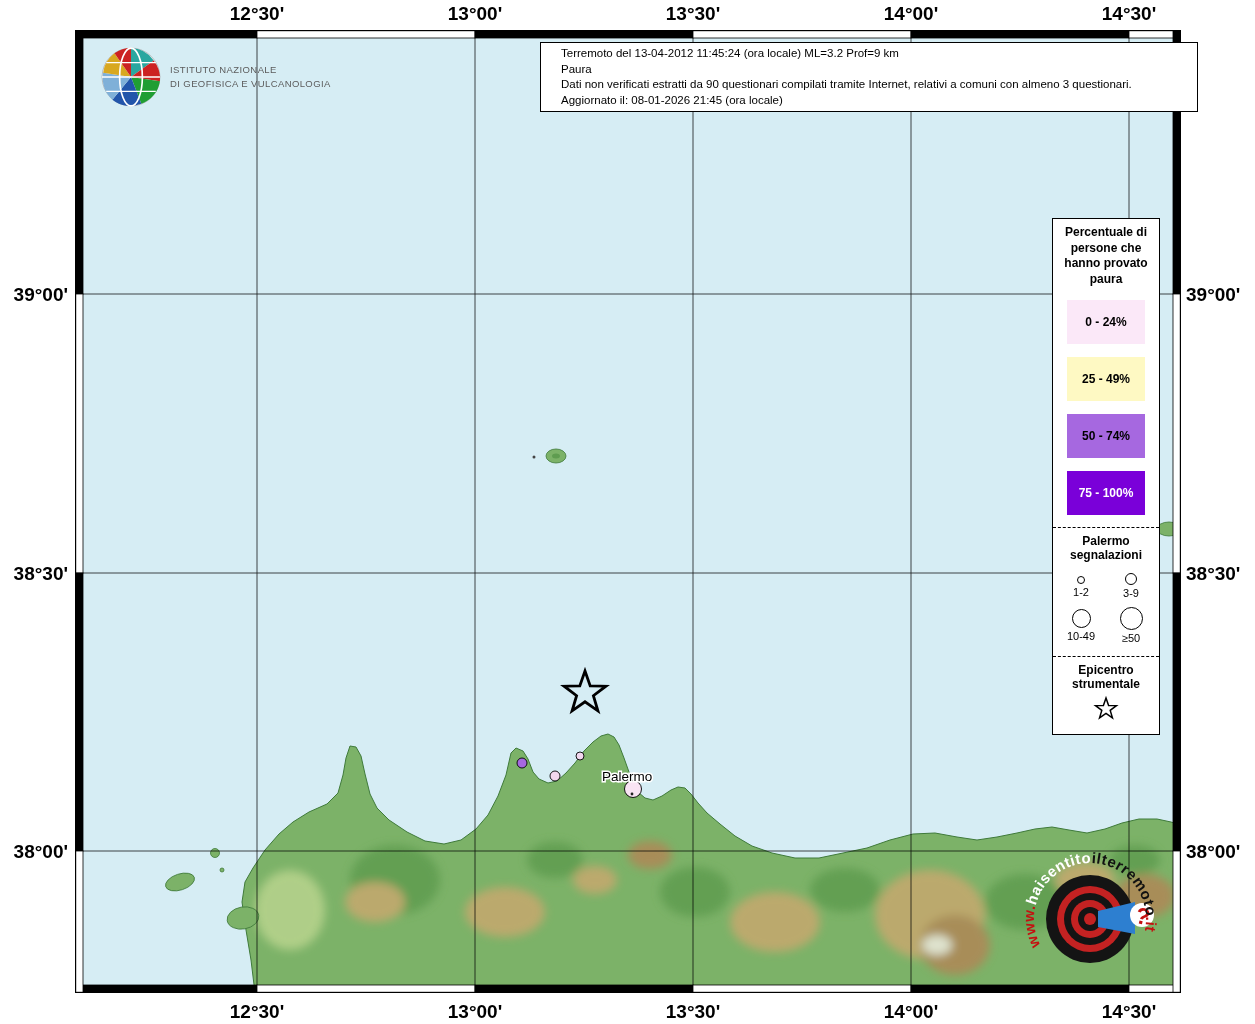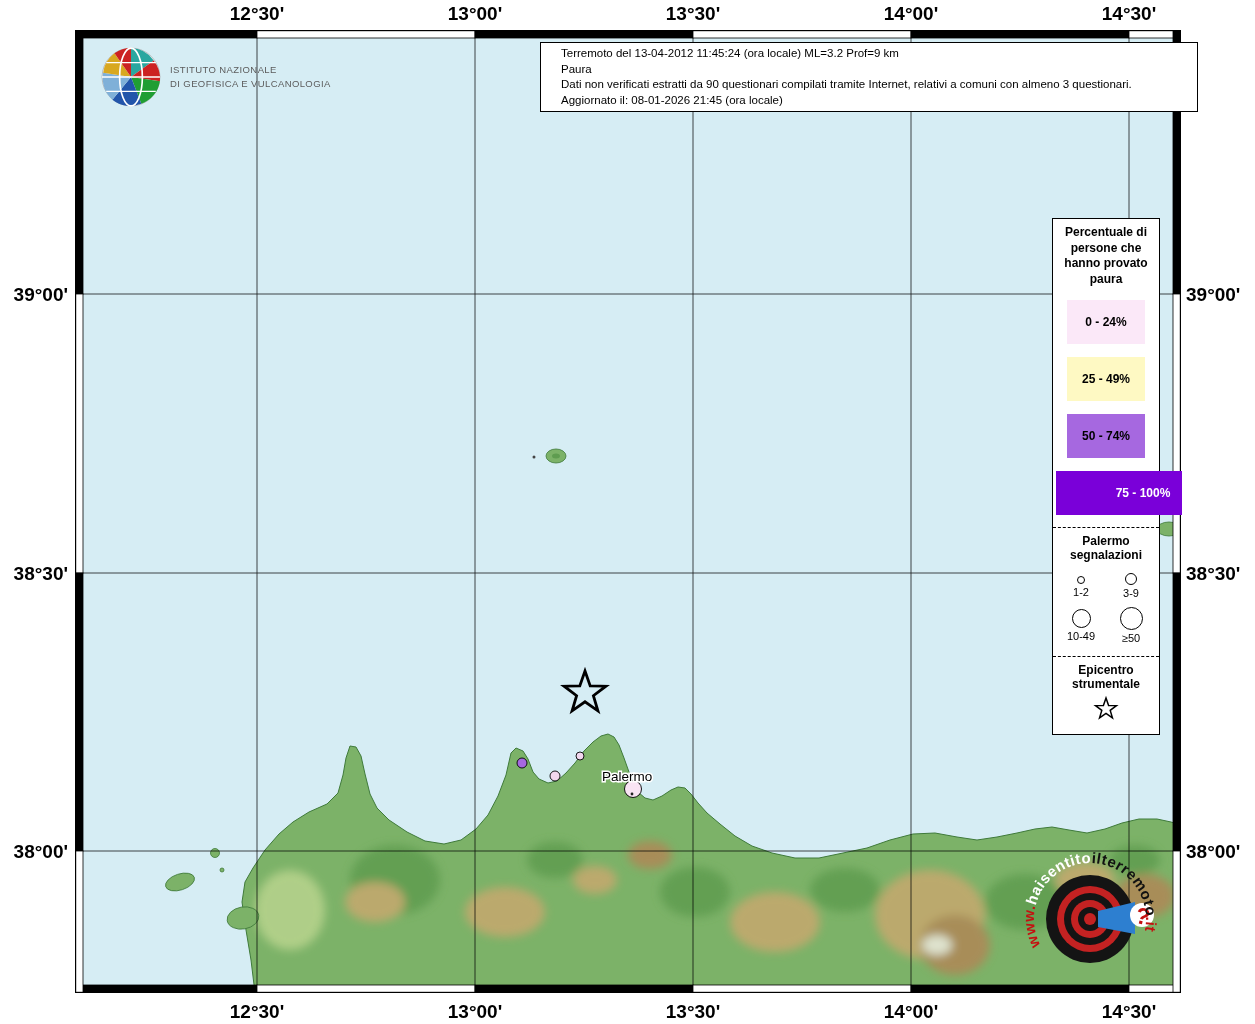--- a/index.html
+++ b/index.html
@@ -186,21 +186,21 @@
     <div>Dati non verificati estratti da 90 questionari compilati tramite Internet, relativi a comuni con almeno 3 questionari.</div>
     <div>Aggiornato il: 08-01-2026 21:45 (ora locale)</div>
   </div>
 
   <div class="legend">
     <div class="legend-title">Percentuale di persone che hanno provato paura</div>
 
     <div class="swatch" style="background: rgb(251, 232, 248); color: rgb(0, 0, 0);">0 - 24%</div>
     <div class="swatch" style="background: #fef9c3; color: rgb(0, 0, 0);">25 - 49%</div>
     <div class="swatch" style="background: rgb(166, 104, 224); color: rgb(0, 0, 0);">50 - 74%</div>
-    <div class="swatch" style="background: rgb(122, 0, 217); color: rgb(255, 255, 255); padding-left: 48px;">75 - 100%</div>
+    <div class="swatch" style="background: rgb(122, 0, 217); color: rgb(255, 255, 255);">75 - 100%</div>
 
     <div class="legend-sep"></div>
     <div>Palermo segnalazioni</div>
 
     <div class="count-row">
       <div class="count-cell">
         <div class="count-circle" style="width:6px;height:6px;margin-top:8px;"></div>
         <div class="count-label">1-2</div>
       </div>
       <div class="count-cell">

